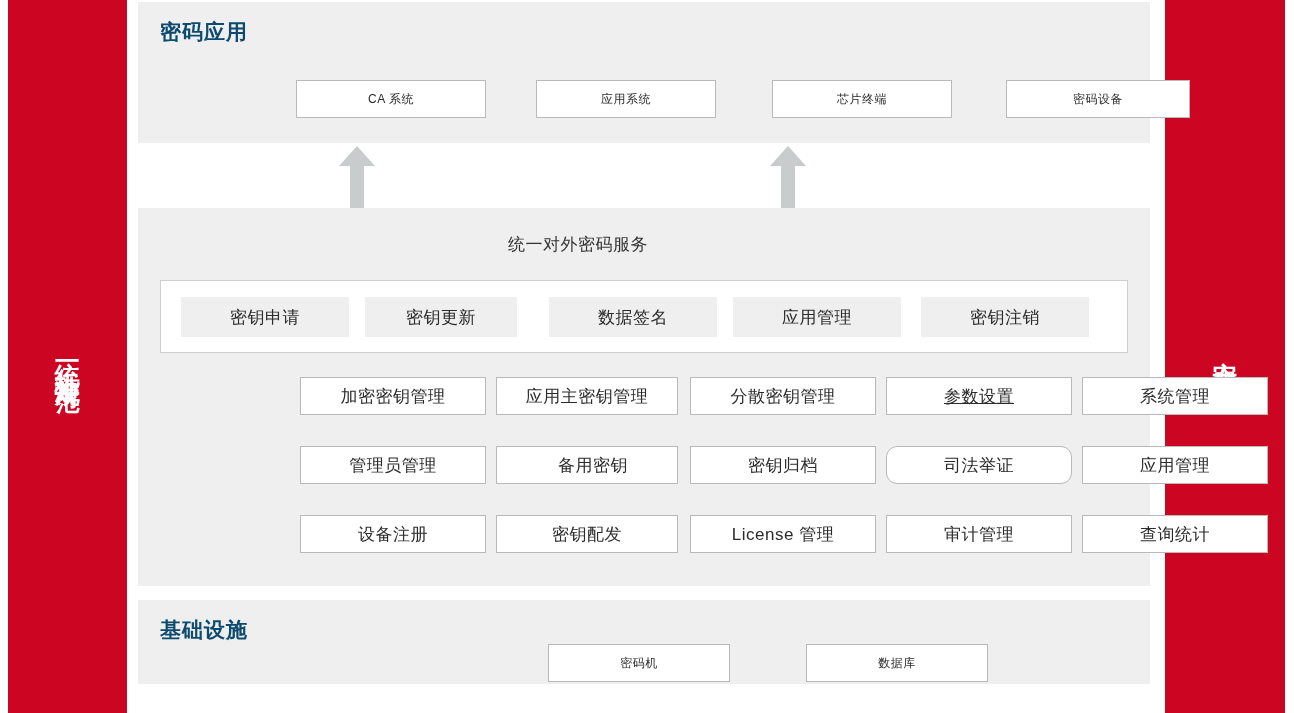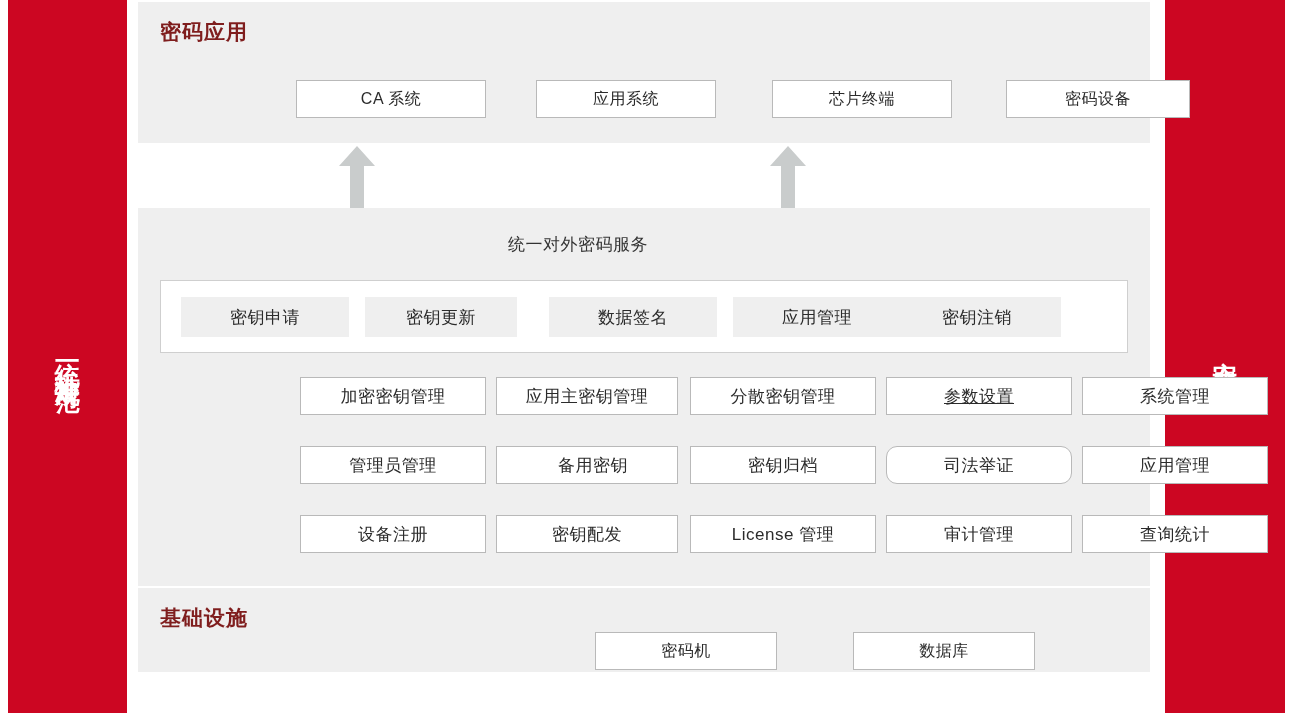--- a/index.html
+++ b/index.html
@@ -45,26 +45,26 @@
 
   
   .panel {
     position: absolute;
     background: #efefef;
     left: 138px;
     width: 1012px;
   }
   #panel-app   { top: 2px;   height: 141px; }
   #panel-kms   { top: 208px; height: 378px; }
-  #panel-infra { top: 588px; height: 84px; }
+  #panel-infra { top: 600px; height: 84px; }
 
   .panel-title {
     position: absolute;
     left: 22px;
-    color: #7f1d1d;
+    color: #0c4a6e;
     font-weight: bold;
     font-size: 21px;
     letter-spacing: 1px;
   }
   #title-app   { top: 16px; }
   #title-kms   { top: 22px; }
   #title-infra { top: 16px; }
 
   .panel-subtitle {
     position: absolute;
@@ -75,21 +75,21 @@
     letter-spacing: 0.5px;
   }
 
   
   .box {
     position: absolute;
     box-sizing: border-box;
     display: flex;
     align-items: center;
     justify-content: center;
-    font-size: 16px;
+    font-size: 12px;
     color: #2b2b2b;
     letter-spacing: 0.5px;
     white-space: nowrap;
   }
   .box-outline {
     background: #ffffff;
     border: 1px solid #b9b9b9;
   }
   .box-flat {
     background: #efefef;
@@ -116,21 +116,21 @@
     font-size: 17px;
   }
 
   
   .fn-box { height: 38px; font-size: 17px; }
   .fn-row-1 .fn-box { top: 169px; }
   .fn-row-2 .fn-box { top: 238px; }
   .fn-row-3 .fn-box { top: 307px; }
 
   
-  .infra-box { top: 44px; height: 38px; margin-left: 47px; }
+  .infra-box { top: 44px; height: 38px; }
 
   
   .arrow {
     position: absolute;
     width: 40px;
     height: 62px;
   }
   #arrow-left  { left: 337px; top: 146px; }
   #arrow-right { left: 768px; top: 146px; }
 </style>
@@ -170,21 +170,21 @@
 
   <div class="panel" id="panel-kms">
     <div class="panel-subtitle">统一对外密码服务</div>
 
     <div id="service-container">
       <div id="service-boxes">
           <div class="box box-flat service-box" style="left: 20px; width: 168px;">密钥申请</div>
           <div class="box box-flat service-box" style="left: 204px; width: 152px;">密钥更新</div>
           <div class="box box-flat service-box" style="left: 388px; width: 168px;">数据签名</div>
           <div class="box box-flat service-box" style="left: 572px; width: 168px;">应用管理</div>
-          <div class="box box-flat service-box" style="left: 732px; width: 168px;">密钥注销</div>
+          <div class="box box-flat service-box" style="left: 760px; width: 168px;">密钥注销</div>
         </div>
     </div>
 
     <div class="fn-row-1" id="fn-row-1">
         <div class="box box-outline fn-box" style="left: 162px; width: 186px;">加密密钥管理</div>
         <div class="box box-outline fn-box" style="left: 358px; width: 182px;">应用主密钥管理</div>
         <div class="box box-outline fn-box" style="left: 552px; width: 186px;">分散密钥管理</div>
         <div class="box box-outline fn-box" style="left: 748px; width: 186px; text-decoration: underline;">参数设置</div>
         <div class="box box-outline fn-box" style="left: 944px; width: 186px;">系统管理</div>
       </div>

